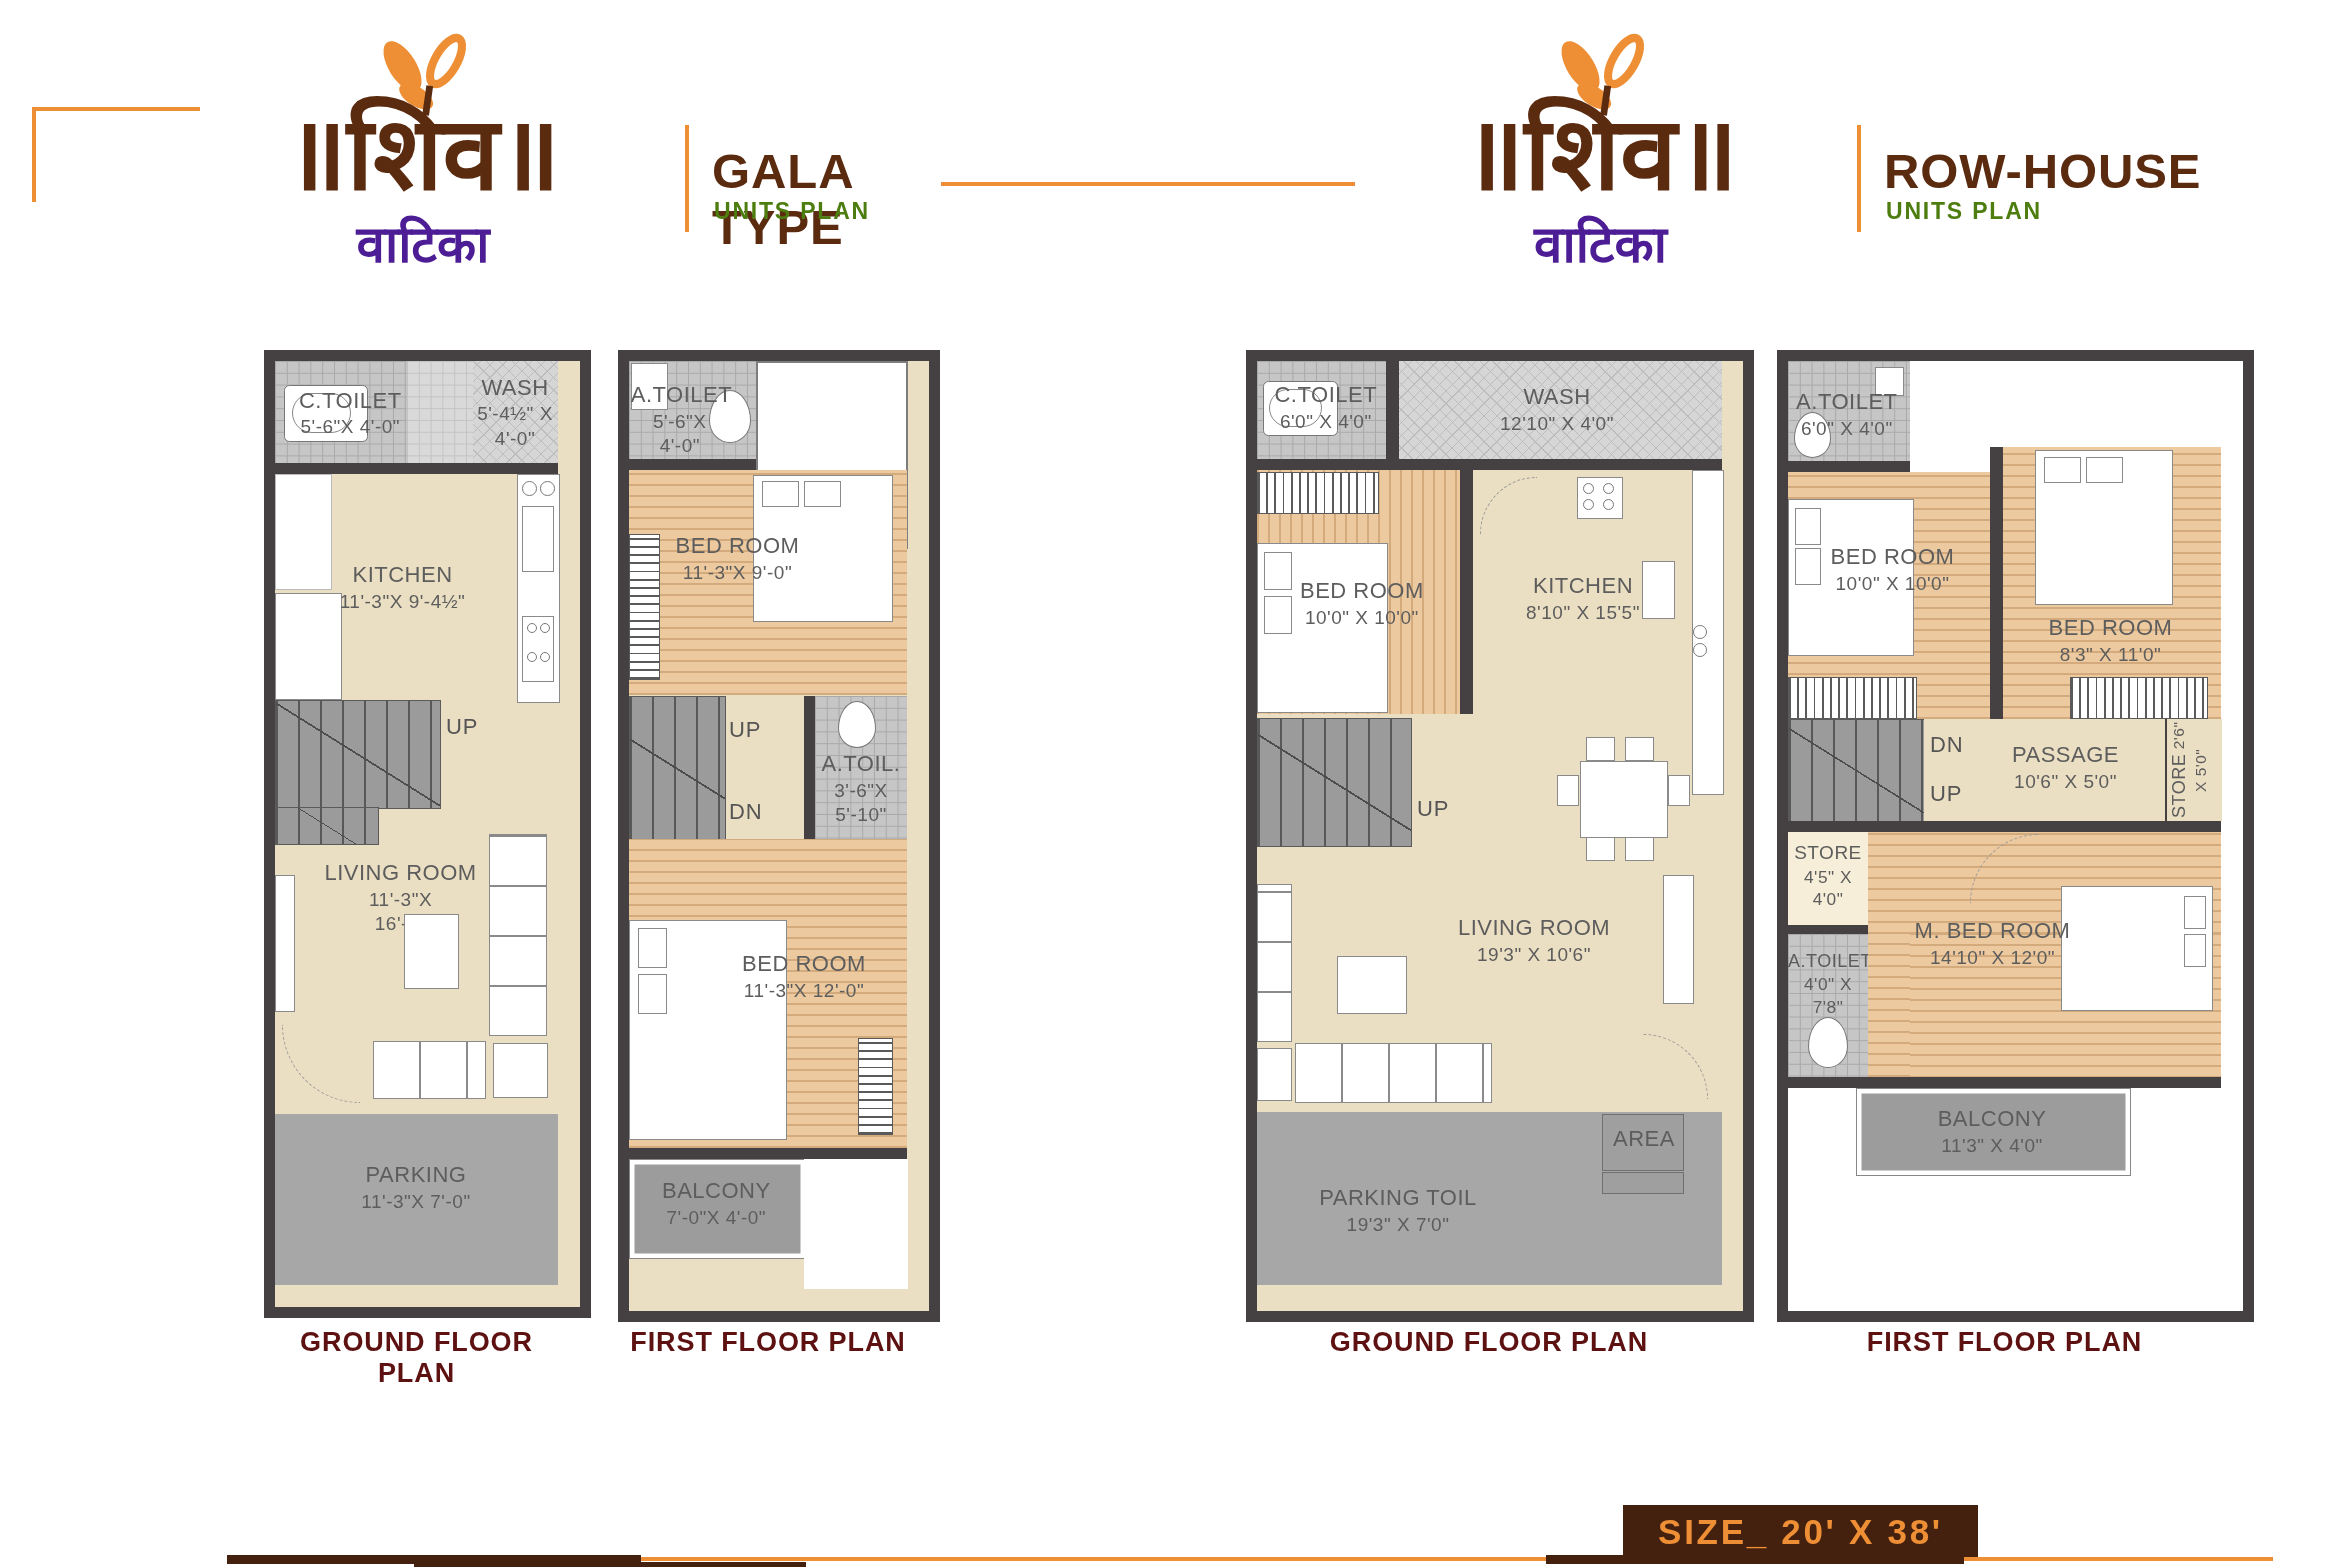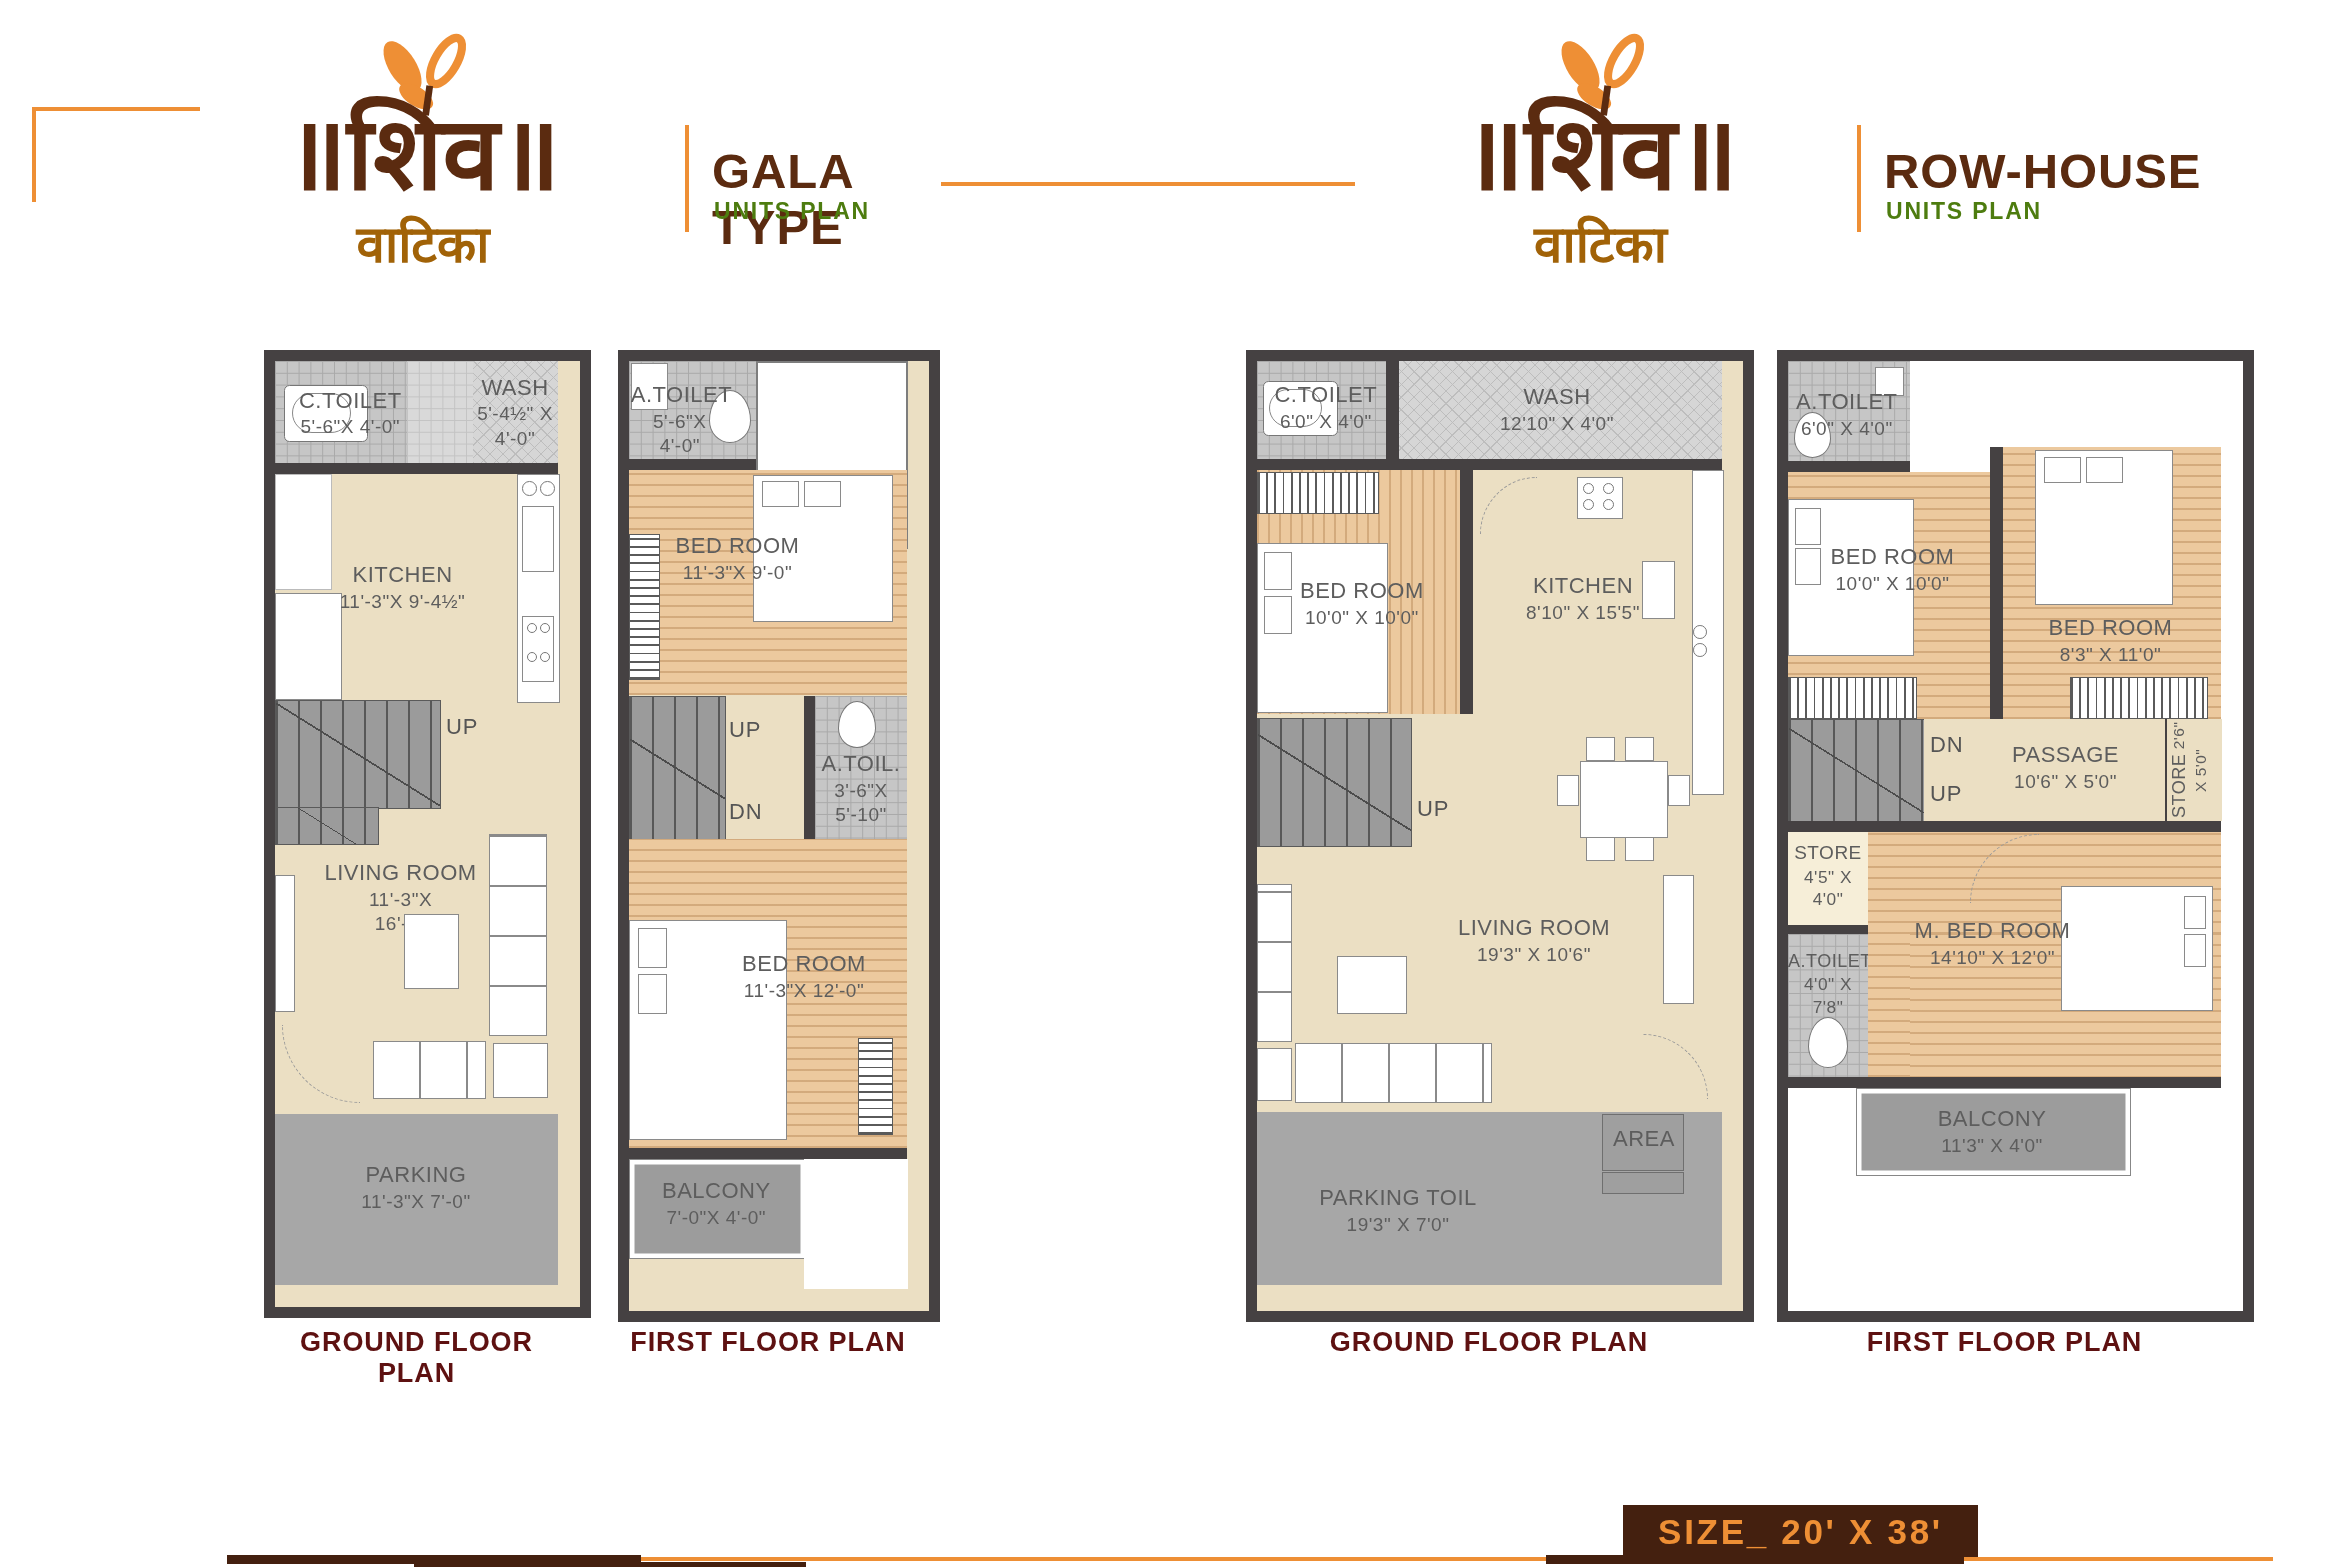--- a/index.html
+++ b/index.html
@@ -2,21 +2,21 @@
 <html style="font-size:14.5px"><head>
 <meta charset="utf-8">
 <style>
   html,body{margin:0;padding:0;background:#ffffff;}
   .page{position:relative;width:2327px;height:1567px;background:#fff;overflow:hidden;
         font-family:"Liberation Sans",sans-serif;}
   .abs{position:absolute;}
   
   .logo-main{font-family:"Liberation Serif",serif;font-weight:bold;color:#5b2b10;
              font-size:102px;line-height:1;text-align:center;}
-  .logo-sub{font-family:"Liberation Serif",serif;font-weight:bold;color:#a16207;
+  .logo-sub{font-family:"Liberation Serif",serif;font-weight:bold;color:#4c1d95;
             font-size:51px;line-height:1;text-align:center;}
   .vline{background:#ee8f35;}
   .hline{background:#ee8f35;}
   .brand-title{font-size:49px;font-weight:bold;color:#5b2b10;letter-spacing:0.9px;}
   .brand-sub{font-size:23px;font-weight:bold;color:#4d7c0f;letter-spacing:1.8px;}
   
   .plan{position:absolute;border:11px solid #454142;background:#ebdfc3;}
   .plan.whitebg{background:#ffffff;}
   .wall{position:absolute;background:#454142;}
   

